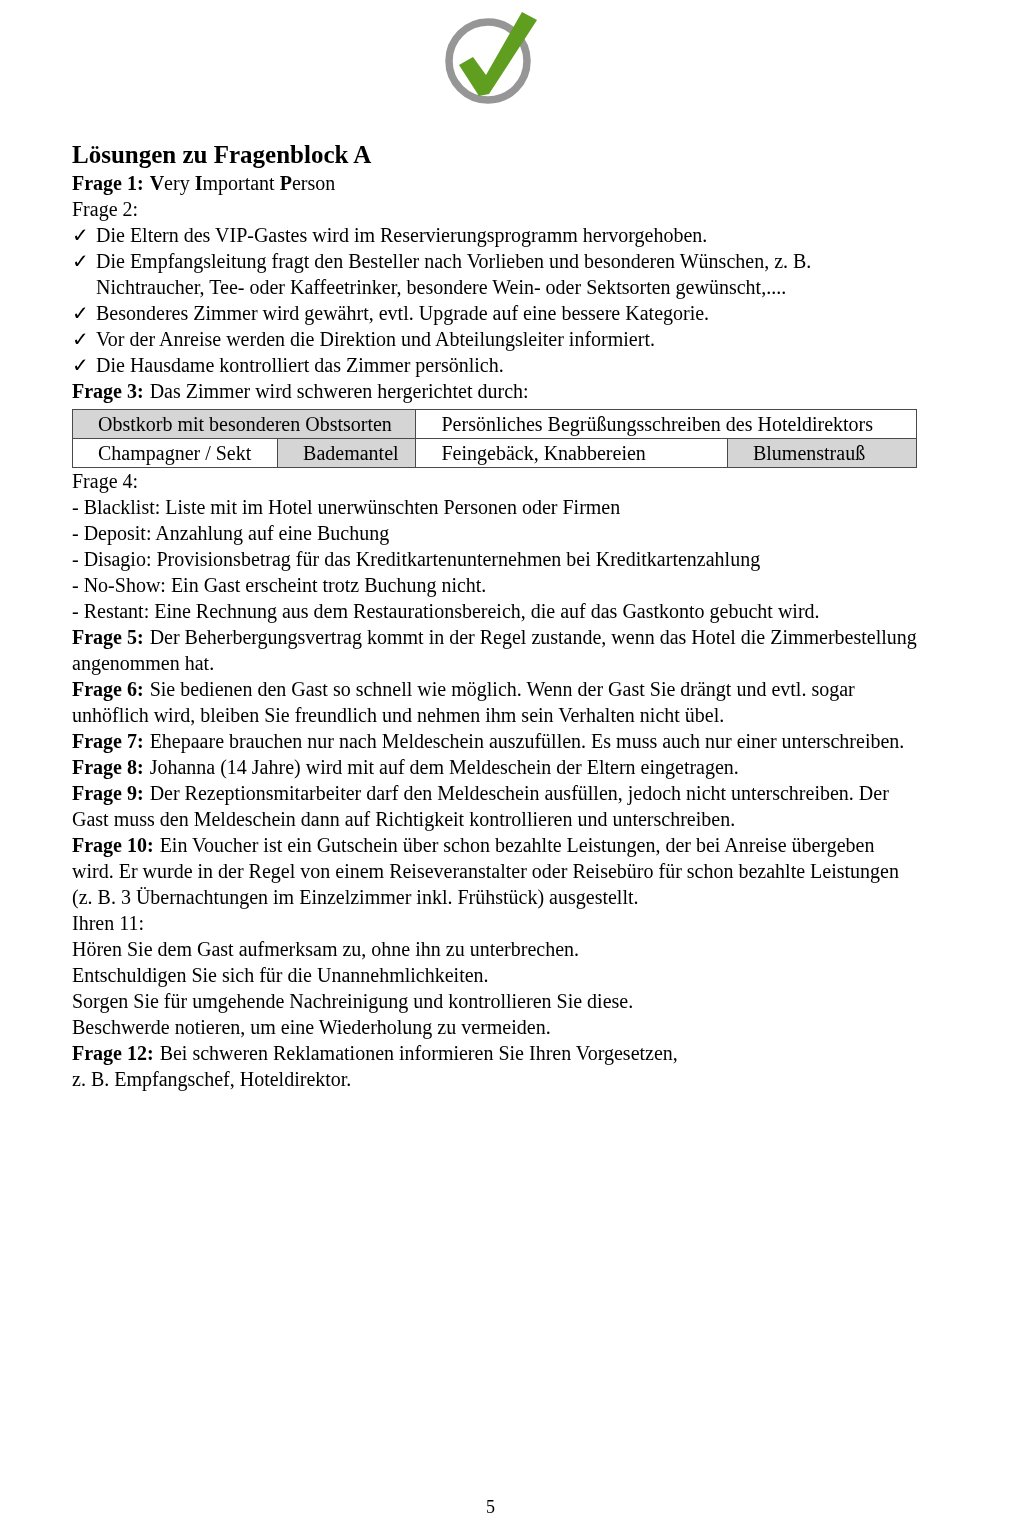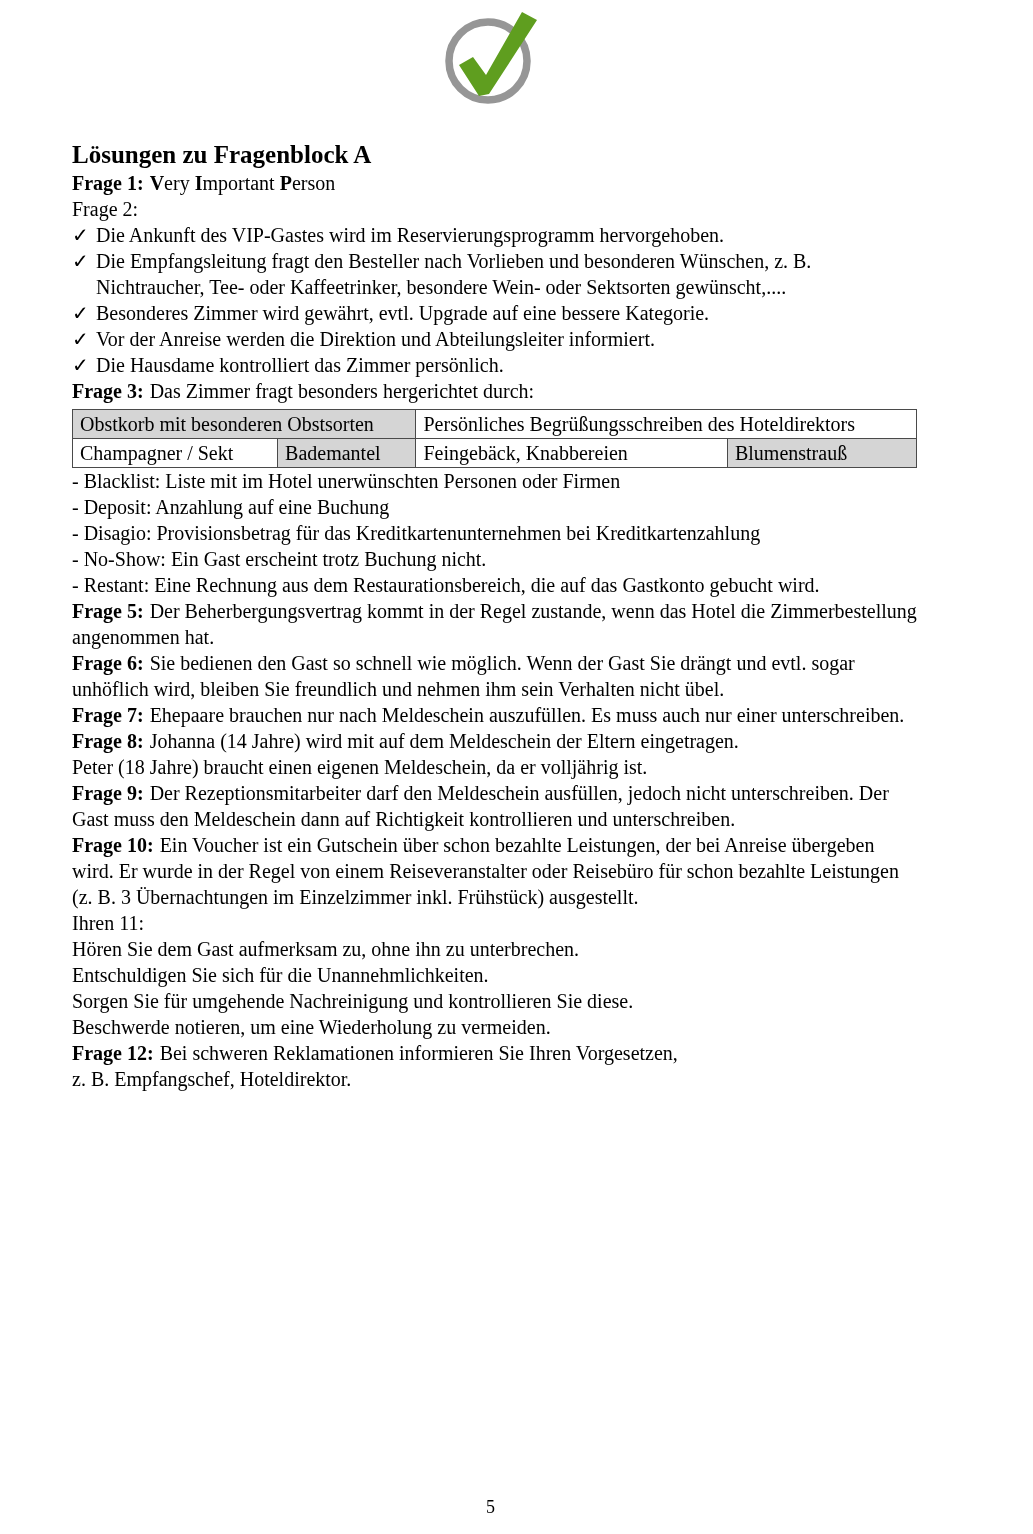--- a/index.html
+++ b/index.html
@@ -9,21 +9,21 @@
   .logo-wrap { text-align:center; padding-top:7px; height:106px; }
   .content { padding:0 64px 0 72px; font-size:20px; line-height:26px; }
   h1.title { font-size:25px; line-height:30px; margin:34px 0 0 0; font-weight:bold; }
   .section { }
   .lbl { font-weight:bold; margin-right:6px; }
   .lbl-line { font-weight:normal; }
   .check-item { display:flex; }
   .check-mark { width:24px; flex:0 0 24px; }
   .dash-item { }
   .answers-table { border-collapse:collapse; width:100%; table-layout:fixed; margin-top:5px; font-size:20px; }
-  .answers-table td { border:1px solid #4a4a4a; padding:1px 7px; line-height:26px; overflow:hidden; white-space:nowrap; }
+  .answers-table td { border:1px solid #4a4a4a; padding:1px 25px; line-height:26px; overflow:hidden; white-space:nowrap; }
   .cell-gray { background:#d5d5d5; }
   .footer { position:absolute; bottom:16px; left:0; right:0; text-align:center; font-size:18px; }
 </style>
 </head>
 <body>
 
 <div class="page">
 
   <div class="logo-wrap">
     <svg width="118" height="102" viewBox="0 0 118 102">
@@ -37,21 +37,21 @@
     <h1 class="title">Lösungen zu Fragenblock A</h1>
 
     <div class="section">
       <span class="lbl">Frage 1:</span><b>V</b><span>ery </span><b>I</b><span>mportant </span><b>P</b><span>erson</span>
     </div>
 
     <div class="section">
       <div class="lbl-line">Frage 2:</div>
       <div class="check-item">
         <span class="check-mark">✓</span>
-        <span>Die Ankunft des VIP-Gastes wird im Reservierungsprogramm hervorgehoben.</span>
+        <span>Die Eltern des VIP-Gastes wird im Reservierungsprogramm hervorgehoben.</span>
       </div>
       <div class="check-item">
         <span class="check-mark">✓</span>
         <span>Die Empfangsleitung fragt den Besteller nach Vorlieben und besonderen Wünschen, z. B. Nichtraucher, Tee- oder Kaffeetrinker, besondere Wein- oder Sektsorten gewünscht,....</span>
       </div>
       <div class="check-item">
         <span class="check-mark">✓</span>
         <span>Besonderes Zimmer wird gewährt, evtl. Upgrade auf eine bessere Kategorie.</span>
       </div>
       <div class="check-item">
@@ -59,21 +59,21 @@
         <span>Vor der Anreise werden die Direktion und Abteilungsleiter informiert.</span>
       </div>
       <div class="check-item">
         <span class="check-mark">✓</span>
         <span>Die Hausdame kontrolliert das Zimmer persönlich.</span>
       </div>
     </div>
 
     <div class="section">
       <div>
-        <span class="lbl">Frage 3:</span><span>Das Zimmer fragt besonders hergerichtet durch:</span>
+        <span class="lbl">Frage 3:</span><span>Das Zimmer wird schweren hergerichtet durch:</span>
       </div>
       <table class="answers-table">
         <colgroup>
           <col style="width:24.3%">
             <col style="width:16.4%">
             <col style="width:36.9%">
             <col style="width:22.4%">
         </colgroup>
         <tbody>
             <tr>
@@ -84,20 +84,21 @@
           <td>Champagner / Sekt</td>
           <td class="cell-gray">Bademantel</td>
           <td>Feingebäck, Knabbereien</td>
           <td class="cell-gray">Blumenstrauß</td>
         </tr>
       </tbody>
         </table>
     </div>
 
     <div class="section">
+      <div class="lbl-line">Frage 4:</div>
       <div class="dash-item">- Blacklist: Liste mit im Hotel unerwünschten Personen oder Firmen</div>
       <div class="dash-item">- Deposit: Anzahlung auf eine Buchung</div>
       <div class="dash-item">- Disagio: Provisionsbetrag für das Kreditkartenunternehmen bei Kreditkartenzahlung</div>
       <div class="dash-item">- No-Show: Ein Gast erscheint trotz Buchung nicht.</div>
       <div class="dash-item">- Restant: Eine Rechnung aus dem Restaurationsbereich, die auf das Gastkonto gebucht wird.</div>
     </div>
 
     <div class="section">
       <span class="lbl">Frage 5:</span><span>Der Beherbergungsvertrag kommt in der Regel zustande, wenn das Hotel die Zimmerbestellung angenommen hat.</span>
     </div>
@@ -107,21 +108,20 @@
     </div>
 
     <div class="section">
       <span class="lbl">Frage 7:</span><span>Ehepaare brauchen nur nach Meldeschein auszufüllen. Es muss auch nur einer unterschreiben.</span>
     </div>
 
     <div class="section">
       <div>
         <span class="lbl">Frage 8:</span><span>Johanna (14 Jahre) wird mit auf dem Meldeschein der Eltern eingetragen.</span>
       </div>
-      <div>Peter (18 Jahre) braucht einen eigenen Meldeschein, da er volljährig ist.</div>
     </div>
 
     <div class="section">
       <span class="lbl">Frage 9:</span><span>Der Rezeptionsmitarbeiter darf den Meldeschein ausfüllen, jedoch nicht unterschreiben. Der Gast muss den Meldeschein dann auf Richtigkeit kontrollieren und unterschreiben.</span>
     </div>
 
     <div class="section">
       <span class="lbl">Frage 10:</span><span>Ein Voucher ist ein Gutschein über schon bezahlte Leistungen, der bei Anreise übergeben wird. Er wurde in der Regel von einem Reiseveranstalter oder Reisebüro für schon bezahlte Leistungen (z. B. 3 Übernachtungen im Einzelzimmer inkl. Frühstück) ausgestellt.</span>
     </div>
 

